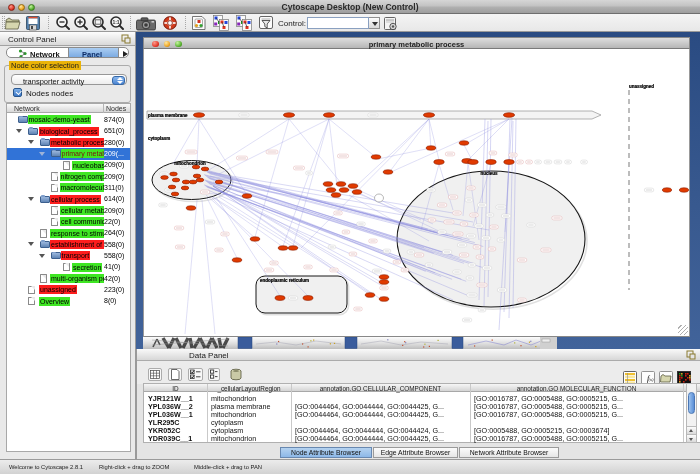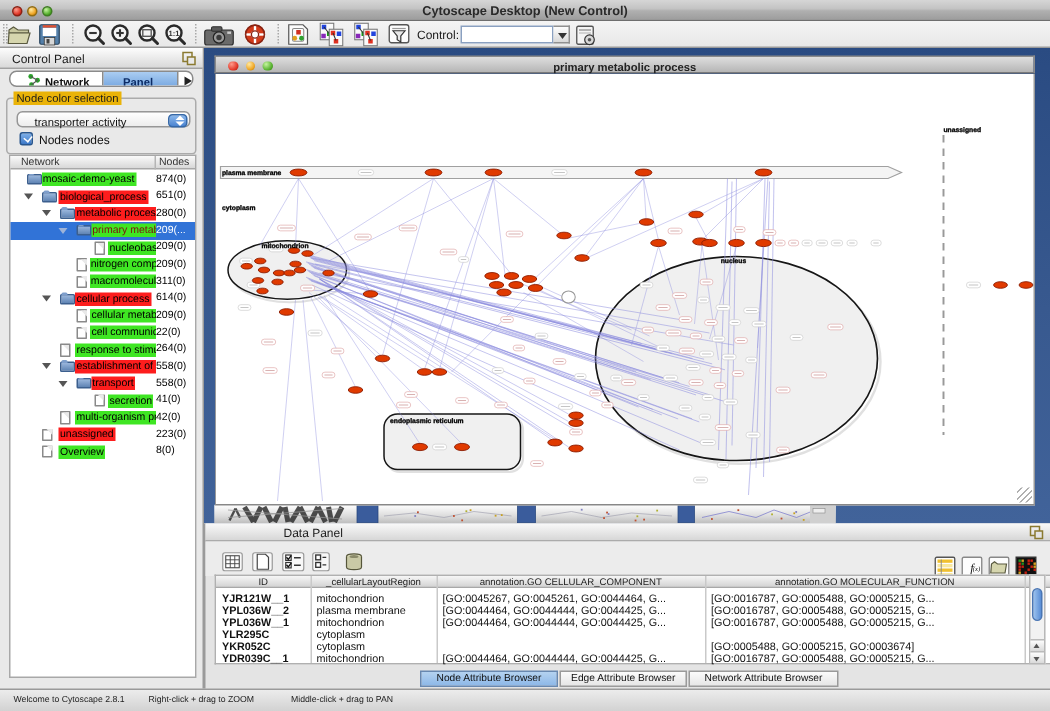--- a/index.html
+++ b/index.html
@@ -1051,21 +1051,20 @@
         <div style="left:326px;width:213px">annotation.GO MOLECULAR_FUNCTION</div>
       </div>
       <div class="cdv" style="left:63px"></div>
       <div class="cdv" style="left:147px"></div>
       <div class="cdv" style="left:326px"></div>
       <div class="cdv" style="left:539px"></div>
       <div id="drows">
           <div class="drow" style="top:9px">
             <b>YJR121W__1</b>
             <span class="c2">mitochondrion</span>
-            <span class="c3">[GO:0045267, GO:0045261, GO:0044464, G...</span>
             <span class="c4">[GO:0016787, GO:0005488, GO:0005215, G...</span>
           </div>
 <div class="drow" style="top:17px">
             <b>YPL036W__2</b>
             <span class="c2">plasma membrane</span>
             <span class="c3">[GO:0044464, GO:0044444, GO:0044425, G...</span>
             <span class="c4">[GO:0016787, GO:0005488, GO:0005215, G...</span>
           </div>
 <div class="drow" style="top:25px">
             <b>YPL036W__1</b>
@@ -1073,20 +1072,21 @@
             <span class="c3">[GO:0044464, GO:0044444, GO:0044425, G...</span>
             <span class="c4">[GO:0016787, GO:0005488, GO:0005215, G...</span>
           </div>
 <div class="drow" style="top:33px">
             <b>YLR295C</b>
             <span class="c2">cytoplasm</span>
           </div>
 <div class="drow" style="top:41px">
             <b>YKR052C</b>
             <span class="c2">cytoplasm</span>
+            <span class="c3">[GO:0044464, GO:0044444, GO:0044424, G...</span>
             <span class="c4">[GO:0005488, GO:0005215, GO:0003674]</span>
           </div>
 <div class="drow" style="top:49px">
             <b>YDR039C__1</b>
             <span class="c2">mitochondrion</span>
             <span class="c3">[GO:0044464, GO:0044444, GO:0044425, G...</span>
             <span class="c4">[GO:0016787, GO:0005488, GO:0005215, G...</span>
           </div>
         </div>
     </div>

